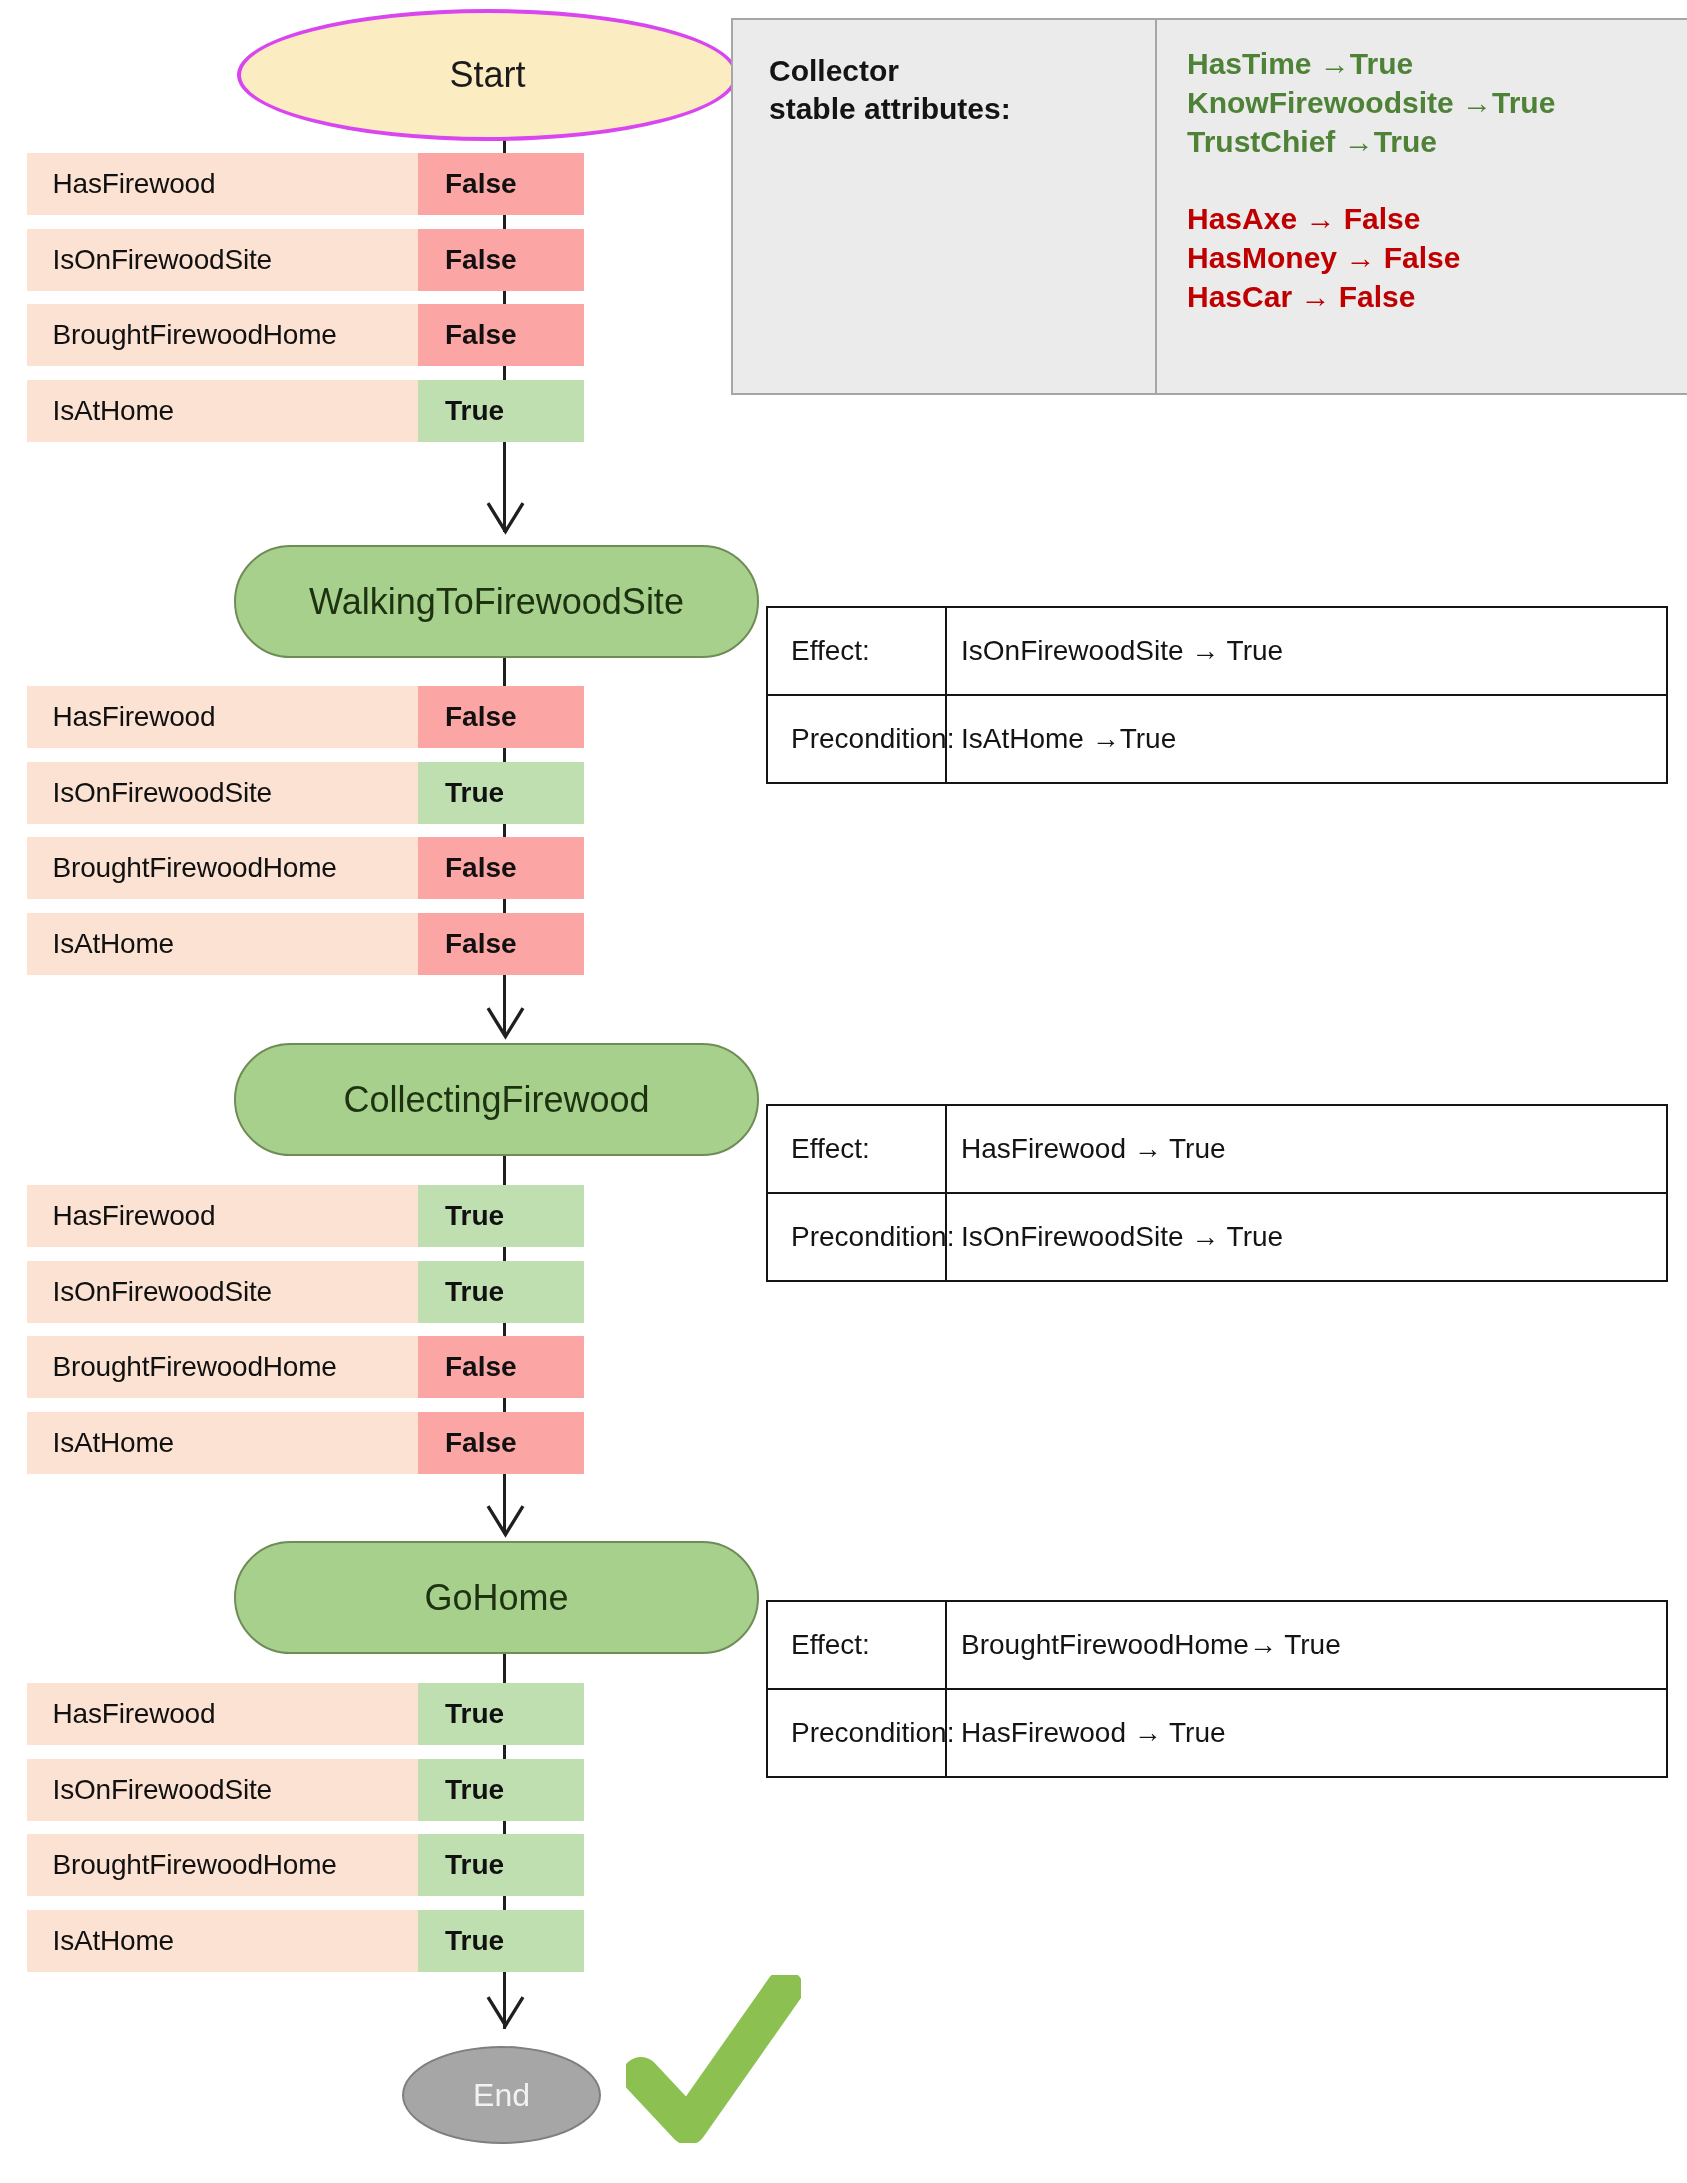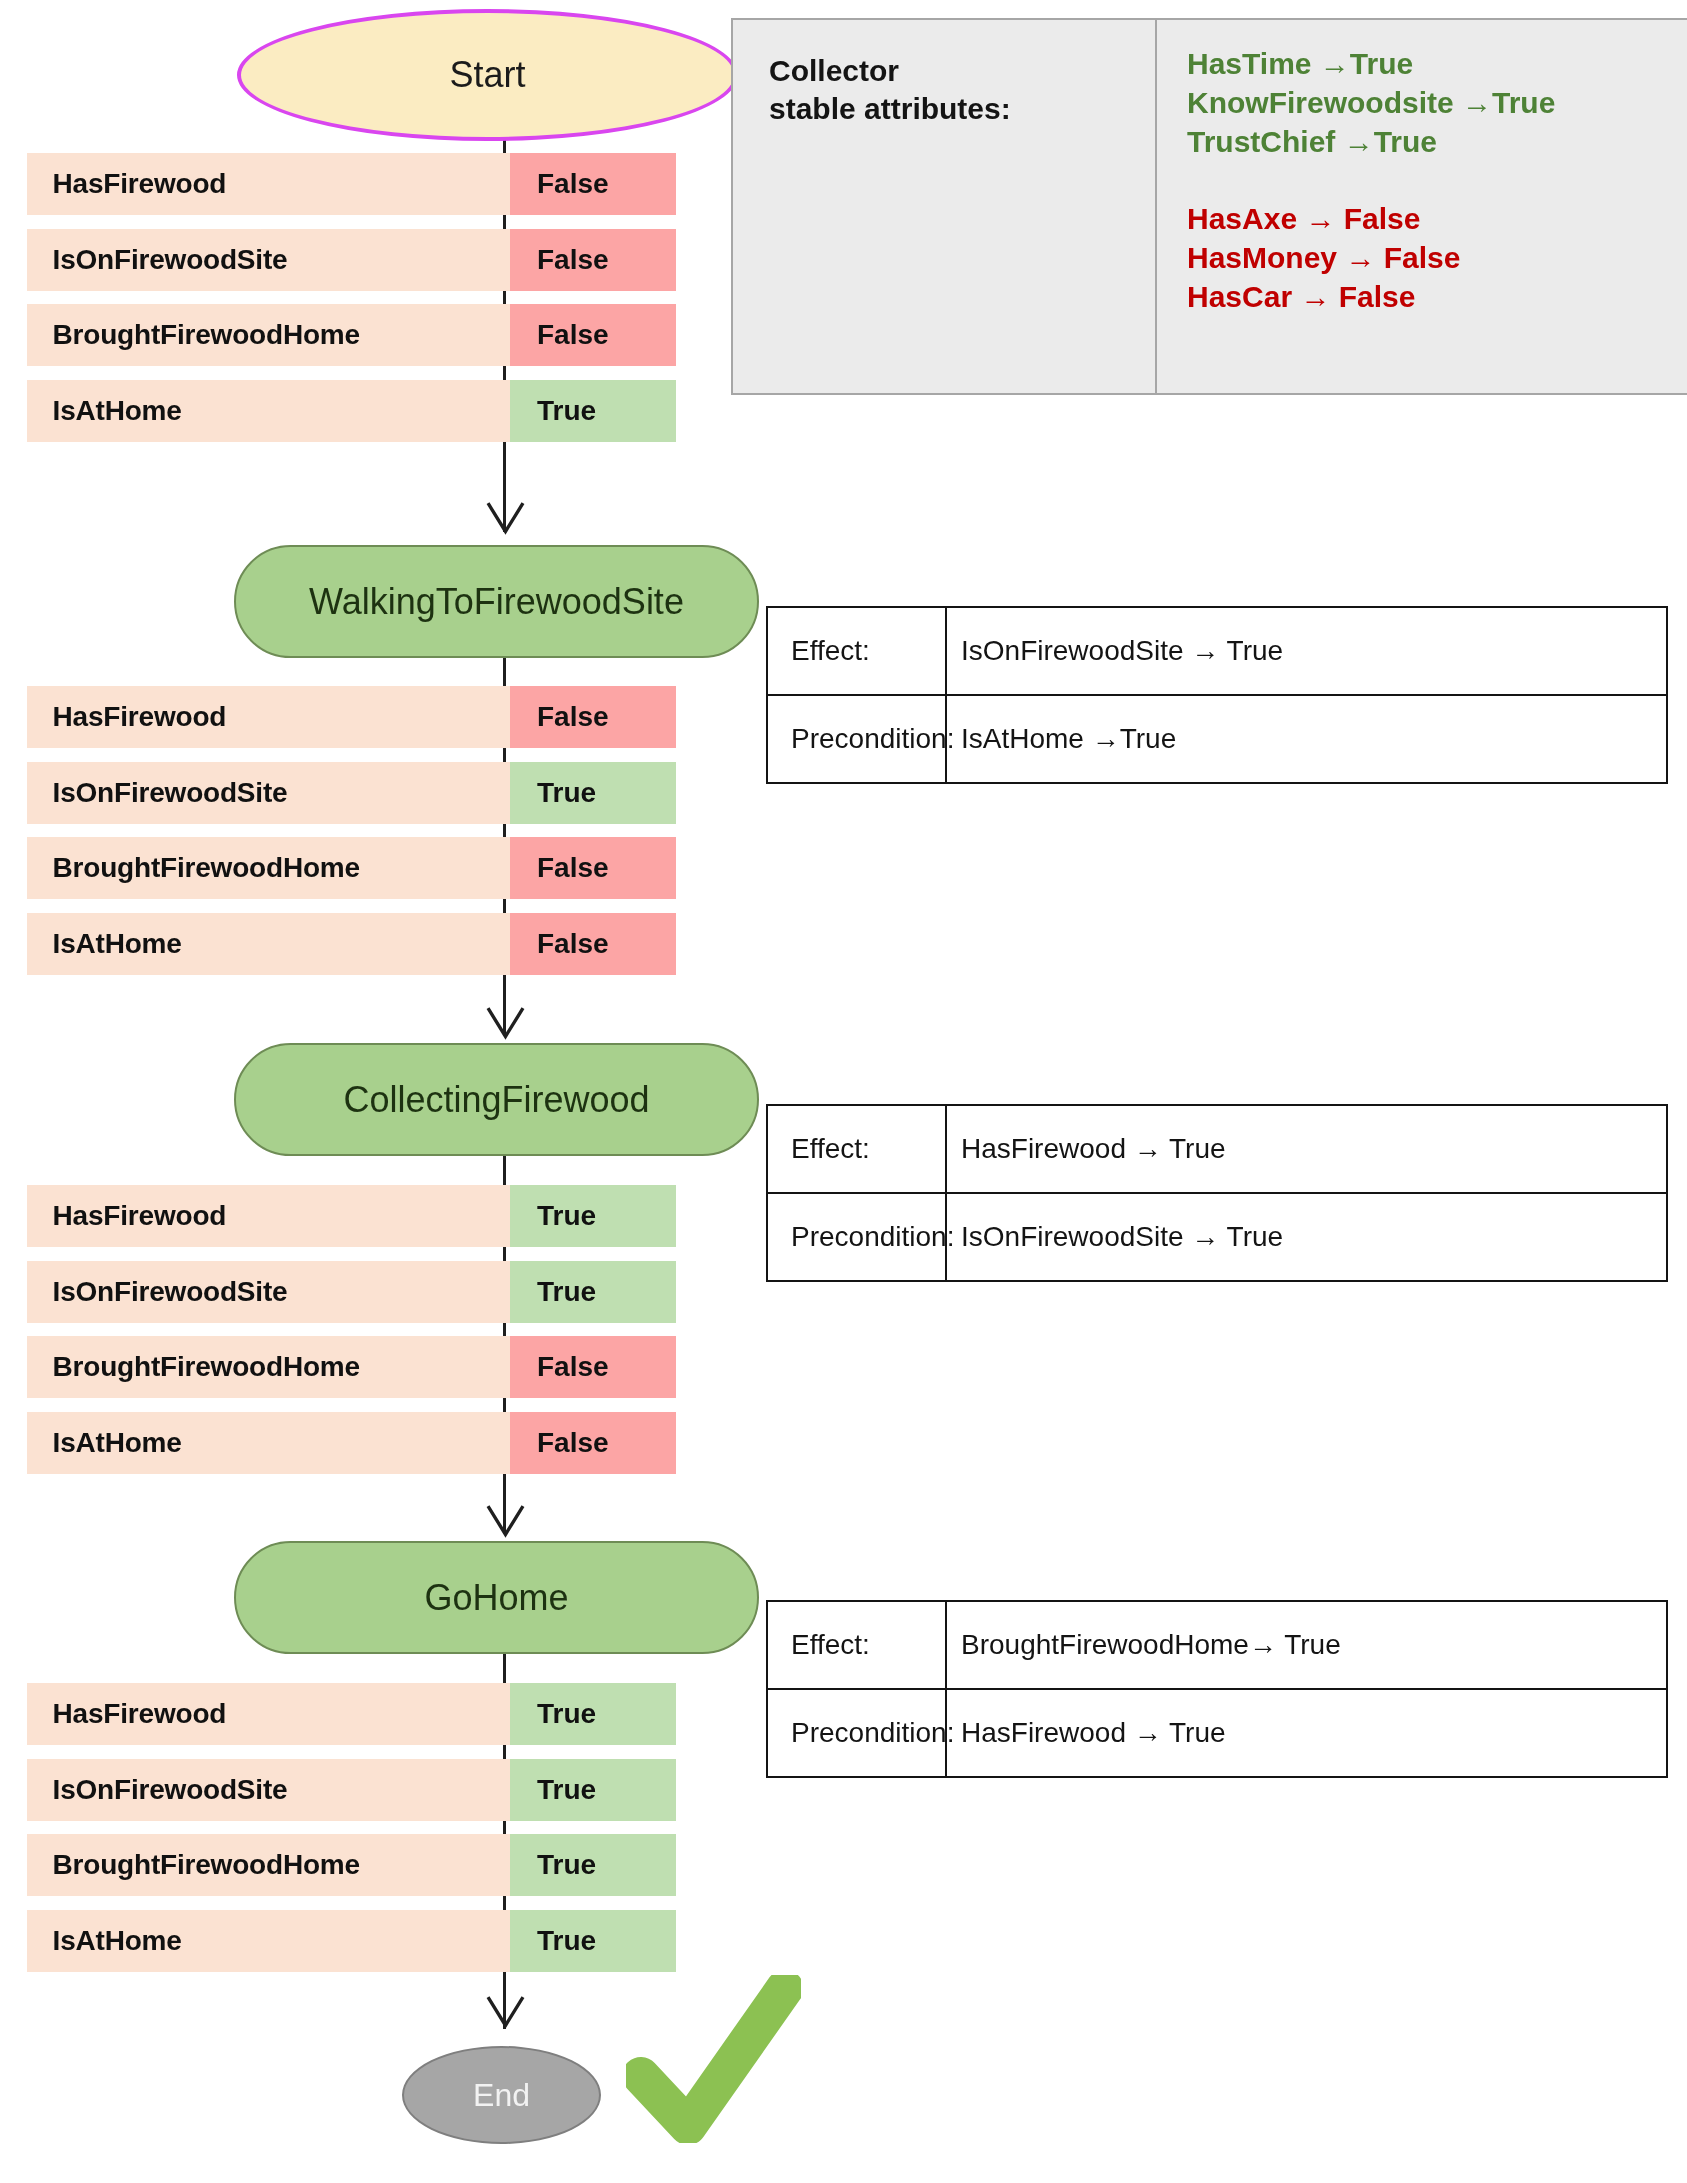--- a/index.html
+++ b/index.html
@@ -82,26 +82,26 @@
   }
   .state-row{
     position:relative;
     height:62px;
     margin-bottom:13.5px;
     display:flex;
     align-items:stretch;
   }
   .state-row:last-child{margin-bottom:0;}
   .state-label{
-    width:483px;
+    width:391px;
     background:#fbe2d2;
     display:flex;align-items:center;
     padding-left:25.6px;
     box-sizing:border-box;
-    font-weight:bold;
+    font-weight:normal;
     font-size:28px;
     color:#111111;
     letter-spacing:-0.2px;
   }
   .state-value{
     width:166px;
     display:flex;align-items:center;
     padding-left:27px;
     box-sizing:border-box;
     font-weight:bold;

